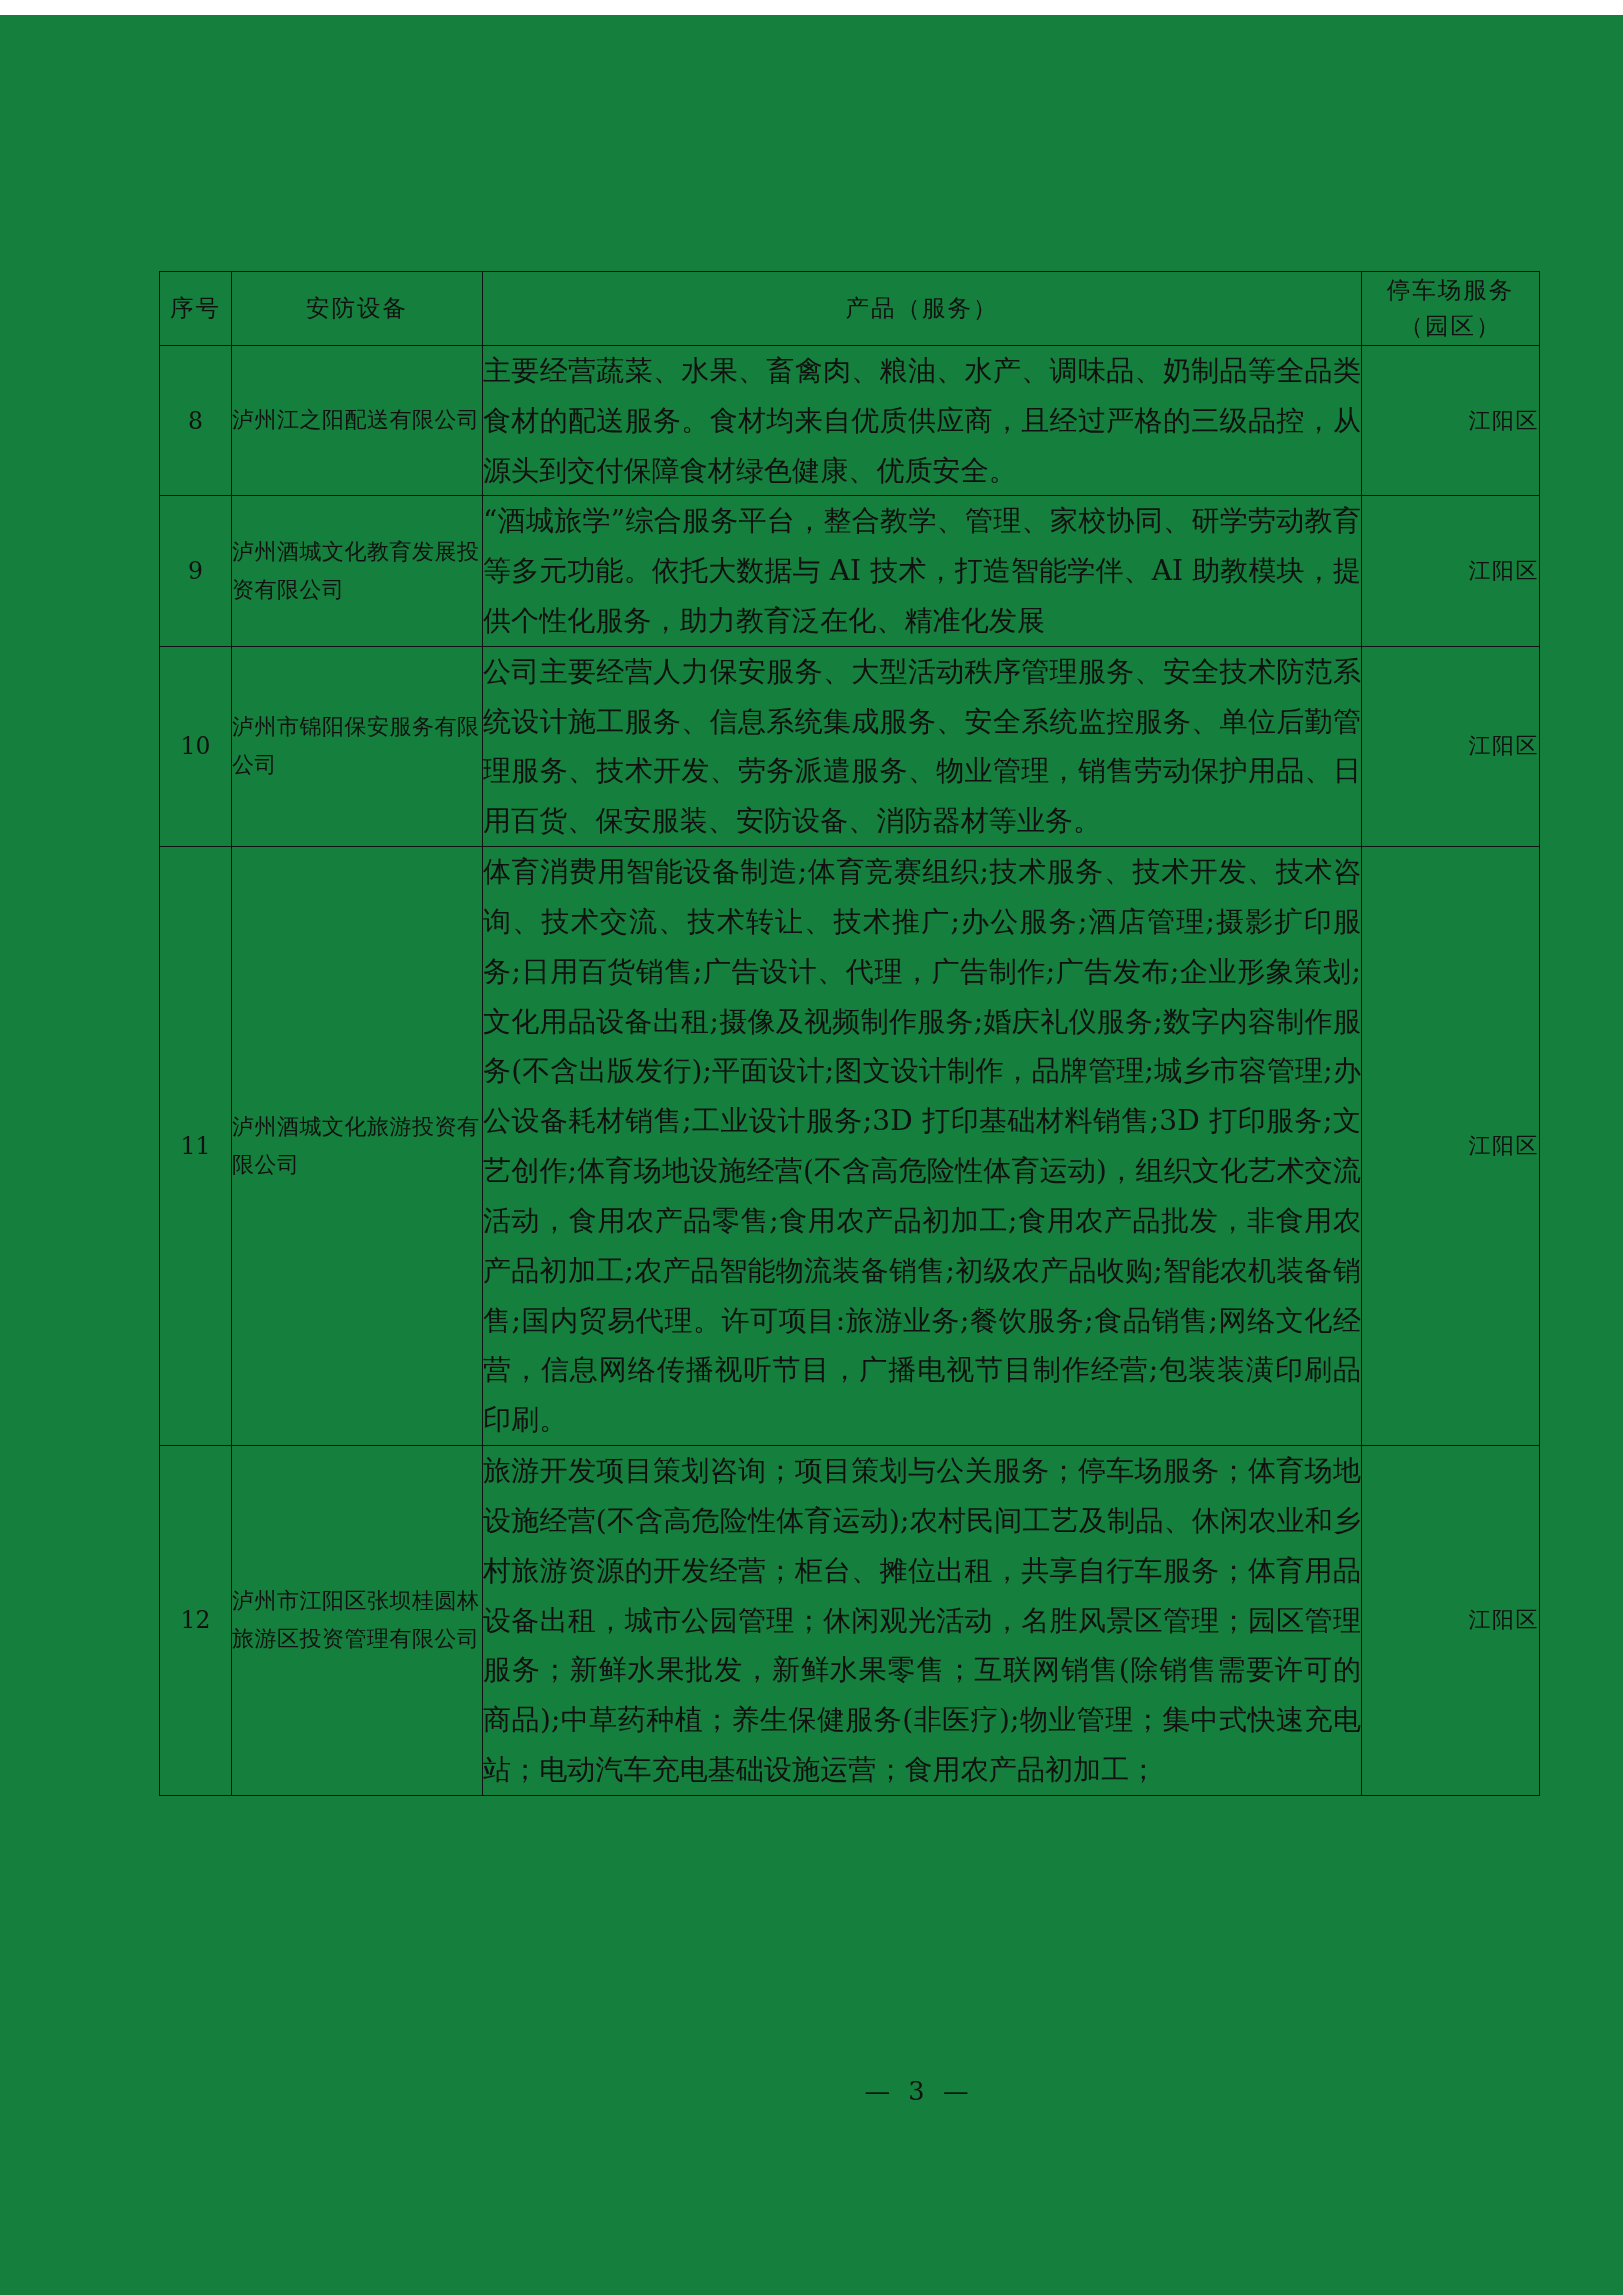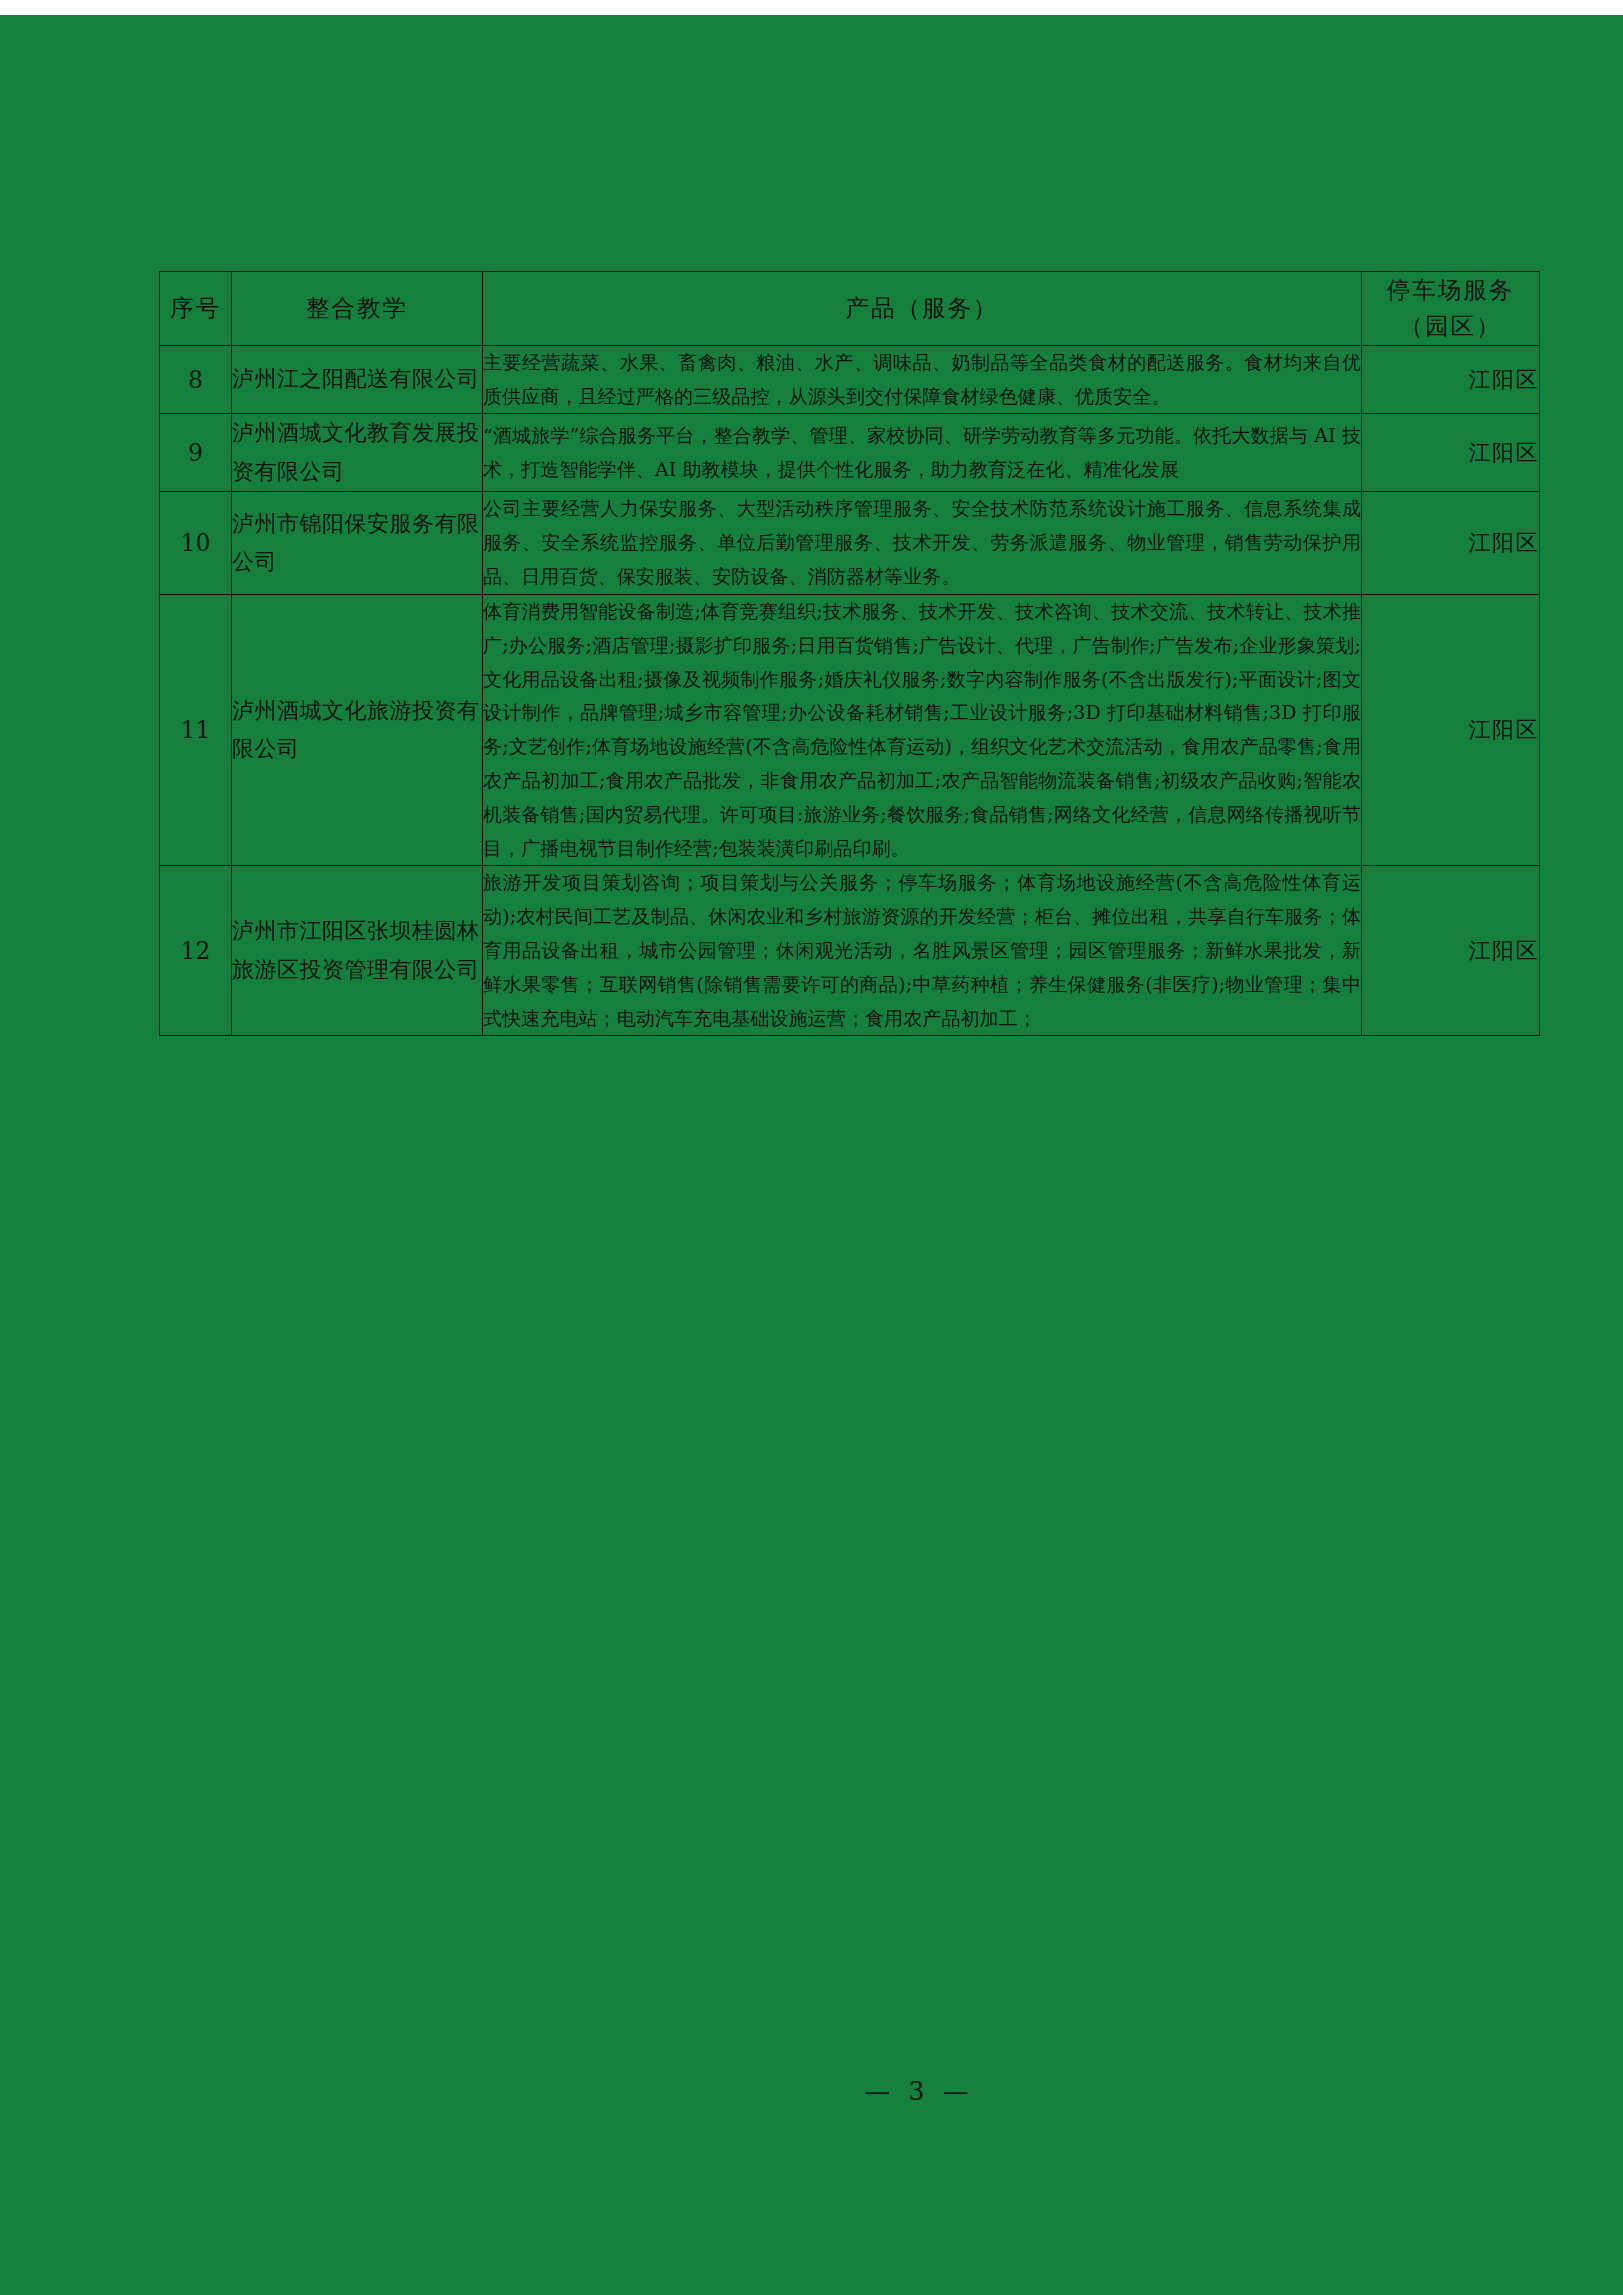--- a/index.html
+++ b/index.html
@@ -59,21 +59,21 @@
   .cell-name {
     text-align: left;
     font-size: 22px;
     line-height: 1.75;
     padding: 9.2px 7.2px;
     letter-spacing: 0.5px;
   }
   .cell-prod {
     text-align: justify;
     text-justify: inter-ideograph;
-    font-size: 19px;
+    font-size: 28px;
     line-height: 1.78;
     padding: 11.2px 9.2px 11.2px 10.2px;
     letter-spacing: 0.1px;
   }
   .cell-area {
     text-align: right;
     font-size: 22px;
     letter-spacing: 1.5px;
   }
   .page-footer {
@@ -99,21 +99,21 @@
   <table class="doc-table">
     <colgroup>
       <col class="col-idx">
       <col class="col-name">
       <col class="col-prod">
       <col class="col-area">
     </colgroup>
     <thead>
       <tr>
         <th class="hdr-cell">序号</th>
-        <th class="hdr-cell">整合教学</th>
+        <th class="hdr-cell">安防设备</th>
         <th class="hdr-cell">产品（服务）</th>
         <th class="hdr-cell">
           <div>停车场服务</div>
           <div>（园区）</div>
         </th>
       </tr>
     </thead>
     <tbody>
       <tr>
         <td class="cell-idx">8</td>

